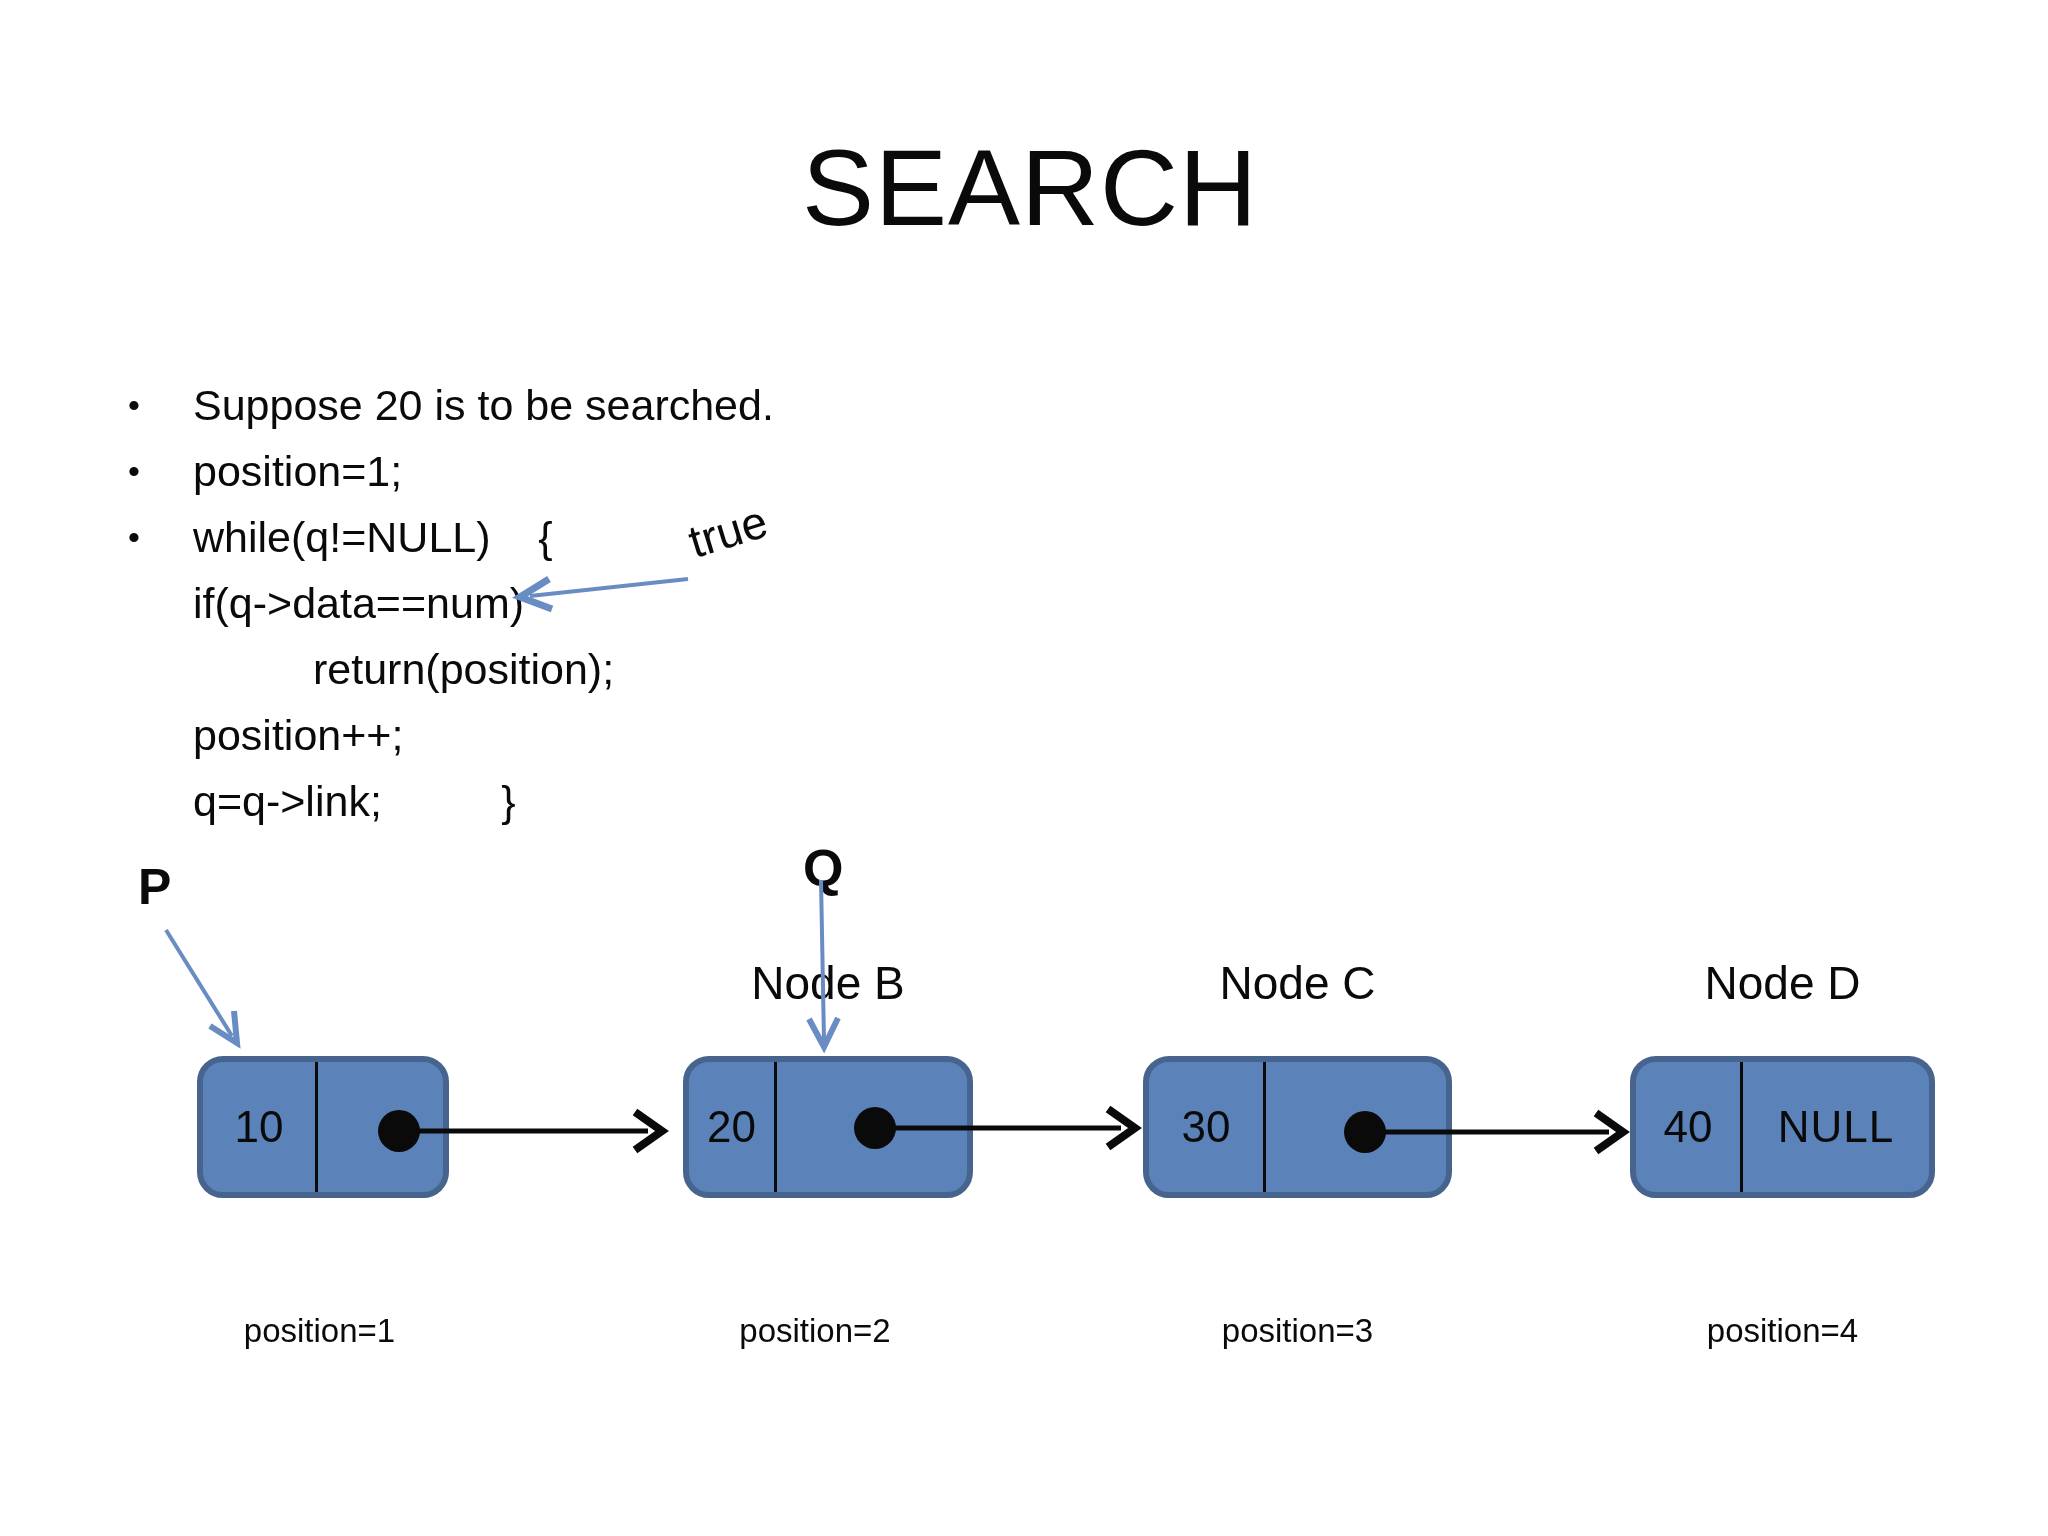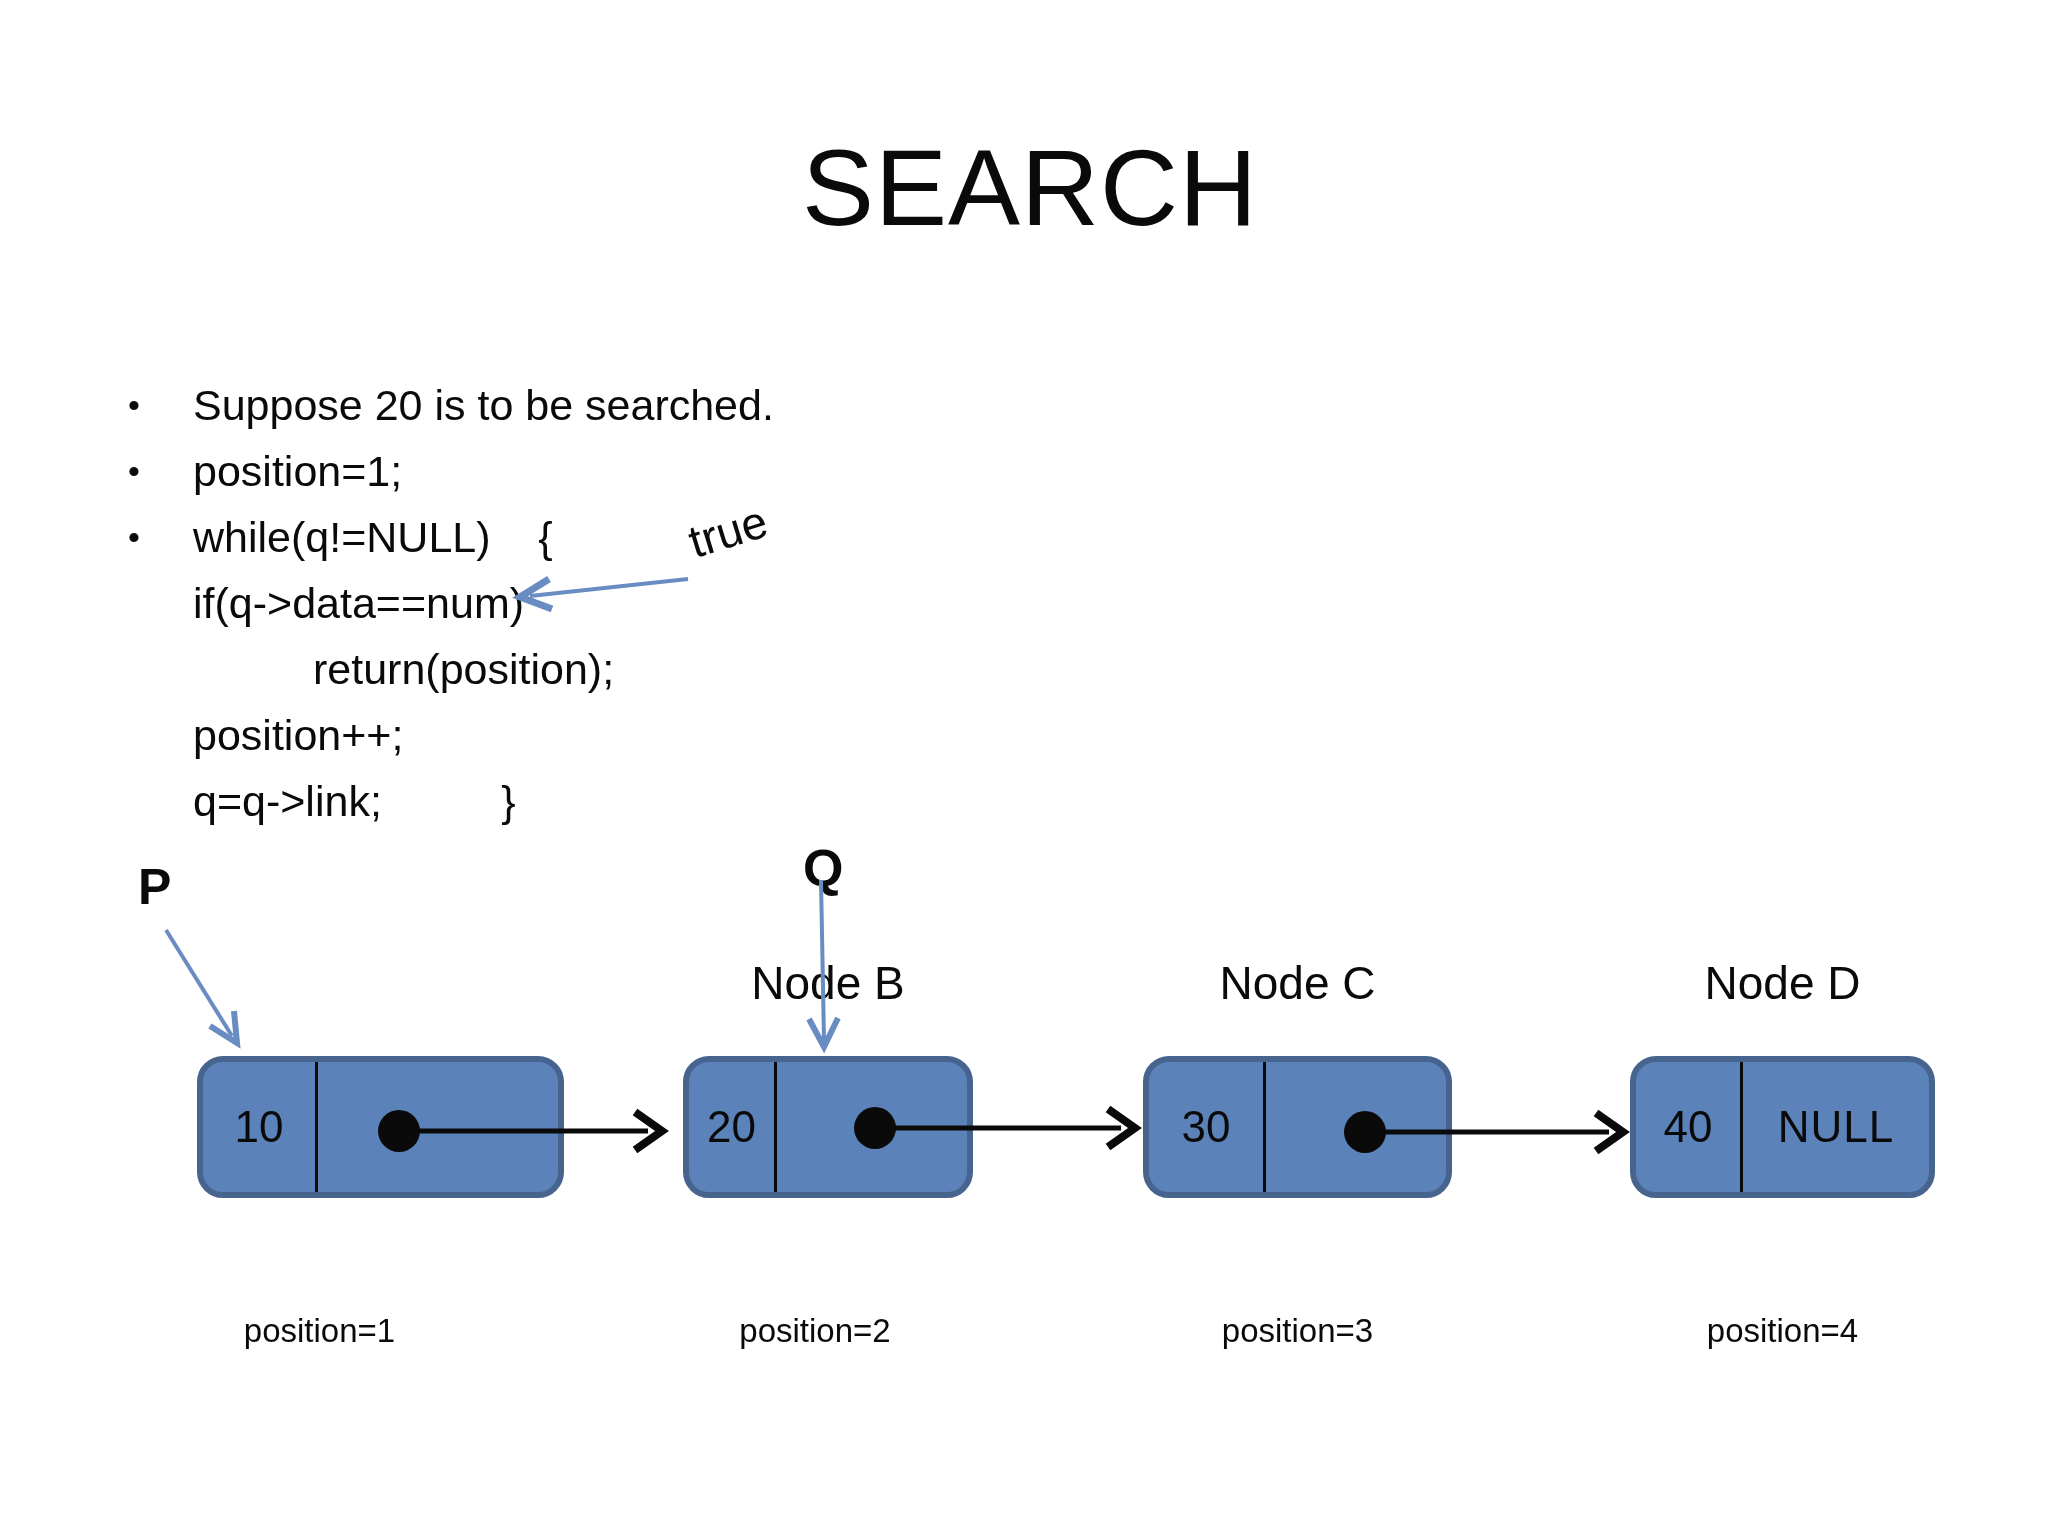--- a/index.html
+++ b/index.html
@@ -25,21 +25,21 @@
   .arrows{position:absolute;left:0;top:0;width:2048px;height:1536px;pointer-events:none;}
   .node-label{position:absolute;top:956px;font-size:46px;text-align:center;}
   .nl-a{left:172px;width:305px;}
   .nl-b{left:683px;width:290px;}
   .nl-c{left:1143px;width:309px;}
   .nl-d{left:1630px;width:305px;}
   .node{
     position:absolute;top:1056px;height:142px;box-sizing:border-box;
     background:#5b83b9;border:6px solid #47648f;border-radius:26px;
   }
-  .node-a{left:197px;width:367px;}
+  .node-a{left:197px;width:252px;}
   .node-b{left:683px;width:290px;padding-left:44px;}
   .node-c{left:1143px;width:309px;padding-left:28px;}
   .node-d{left:1630px;width:305px;}
   .node-divider{position:absolute;top:0;bottom:0;width:3px;background:#0a0a0a;}
   .node-a .node-divider{left:112px;}
   .node-b .node-divider{left:85px;}
   .node-c .node-divider{left:114px;}
   .node-d .node-divider{left:104px;}
   .node-value{
     position:absolute;top:0;bottom:0;left:0;display:flex;align-items:center;justify-content:center;

